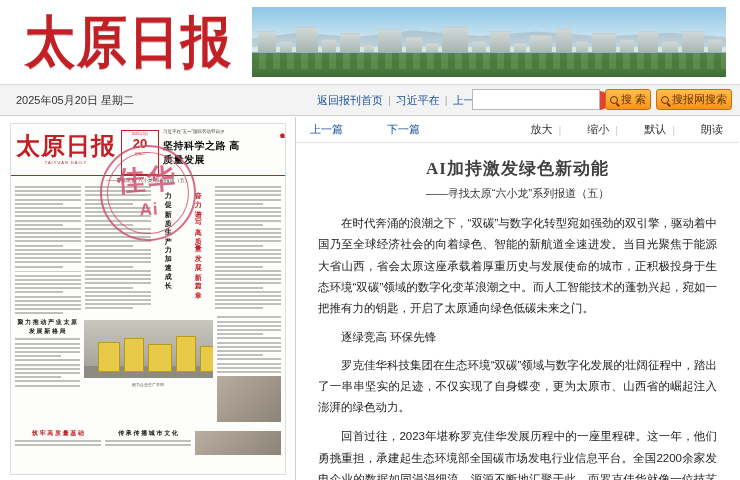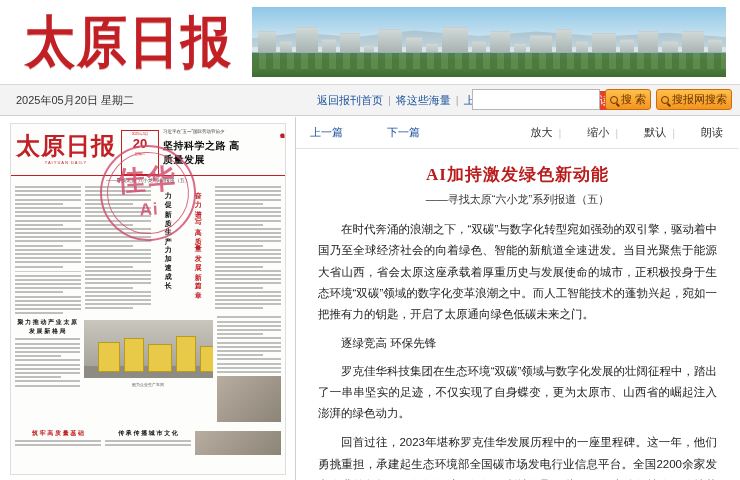--- a/index.html
+++ b/index.html
@@ -281,41 +281,41 @@
   }
   .stamp .s1 { font-family: "Liberation Serif", serif; font-size: 28px; font-weight: 700; letter-spacing: 2px; line-height: 1; }
   .stamp .s2 { font-size: 17px; font-weight: 700; margin-top: 6px; letter-spacing: 1px; }
   .stamp::before {
     content: ""; position: absolute; left: 5px; top: 5px; right: 5px; bottom: 5px;
     border: 1px solid #d34b6e; border-radius: 50%;
   }
 
   
   .art-toolbar {
-    height: 32px;
+    height: 26px;
     display: flex; align-items: center;
     font-size: 11px;
     padding: 0 10px;
     color: #1a4f9c;
     border-bottom: 1px solid #e2e2e2;
   }
   .art-toolbar a { color: #1a4f9c; text-decoration: none; }
   .art-nav-prev { margin-left: 4px; }
   .art-nav-next { margin-left: 44px; }
   .art-zoom { margin-left: auto; display: flex; align-items: center; gap: 0; color: #444; }
   .art-zoom span.it { padding: 0 6px; color: #333; margin-left: 20px; }
   .art-zoom span.bar { color: #cfcfcf; }
 
   .art-body { padding: 10px 22px 0 22px; }
   .art-title {
     text-align: center;
     font-family: "Liberation Serif", serif;
     font-size: 17px;
     font-weight: 700;
-    color: #b91c1c;
+    color: #404040;
     letter-spacing: 1px;
     margin: 4px 0 6px;
   }
   .art-subtitle {
     text-align: center;
     font-size: 11px;
     color: #333;
     margin-bottom: 12px;
   }
   .art-p {
@@ -375,21 +375,21 @@
       <div class="green"></div>
       <div class="trees"></div>
     </div>
   </div>
 
   <div class="toolbar">
     <div class="tb-date">2025年05月20日 星期二</div>
     <div class="tb-links">
       <a href="#">返回报刊首页</a>
       <span class="tb-sep">|</span>
-      <a href="#">将这些海量</a>
+      <a href="#">习近平在</a>
       <span class="tb-sep">|</span>
       <a href="#">上一期</a>
       <a href="#">下一期</a>
       <span class="tb-past">
         <span class="tri"></span>
         <span>往期阅读</span>
       </span>
     </div>
     <div class="tb-search">
       <input type="text" placeholder="" style="">

